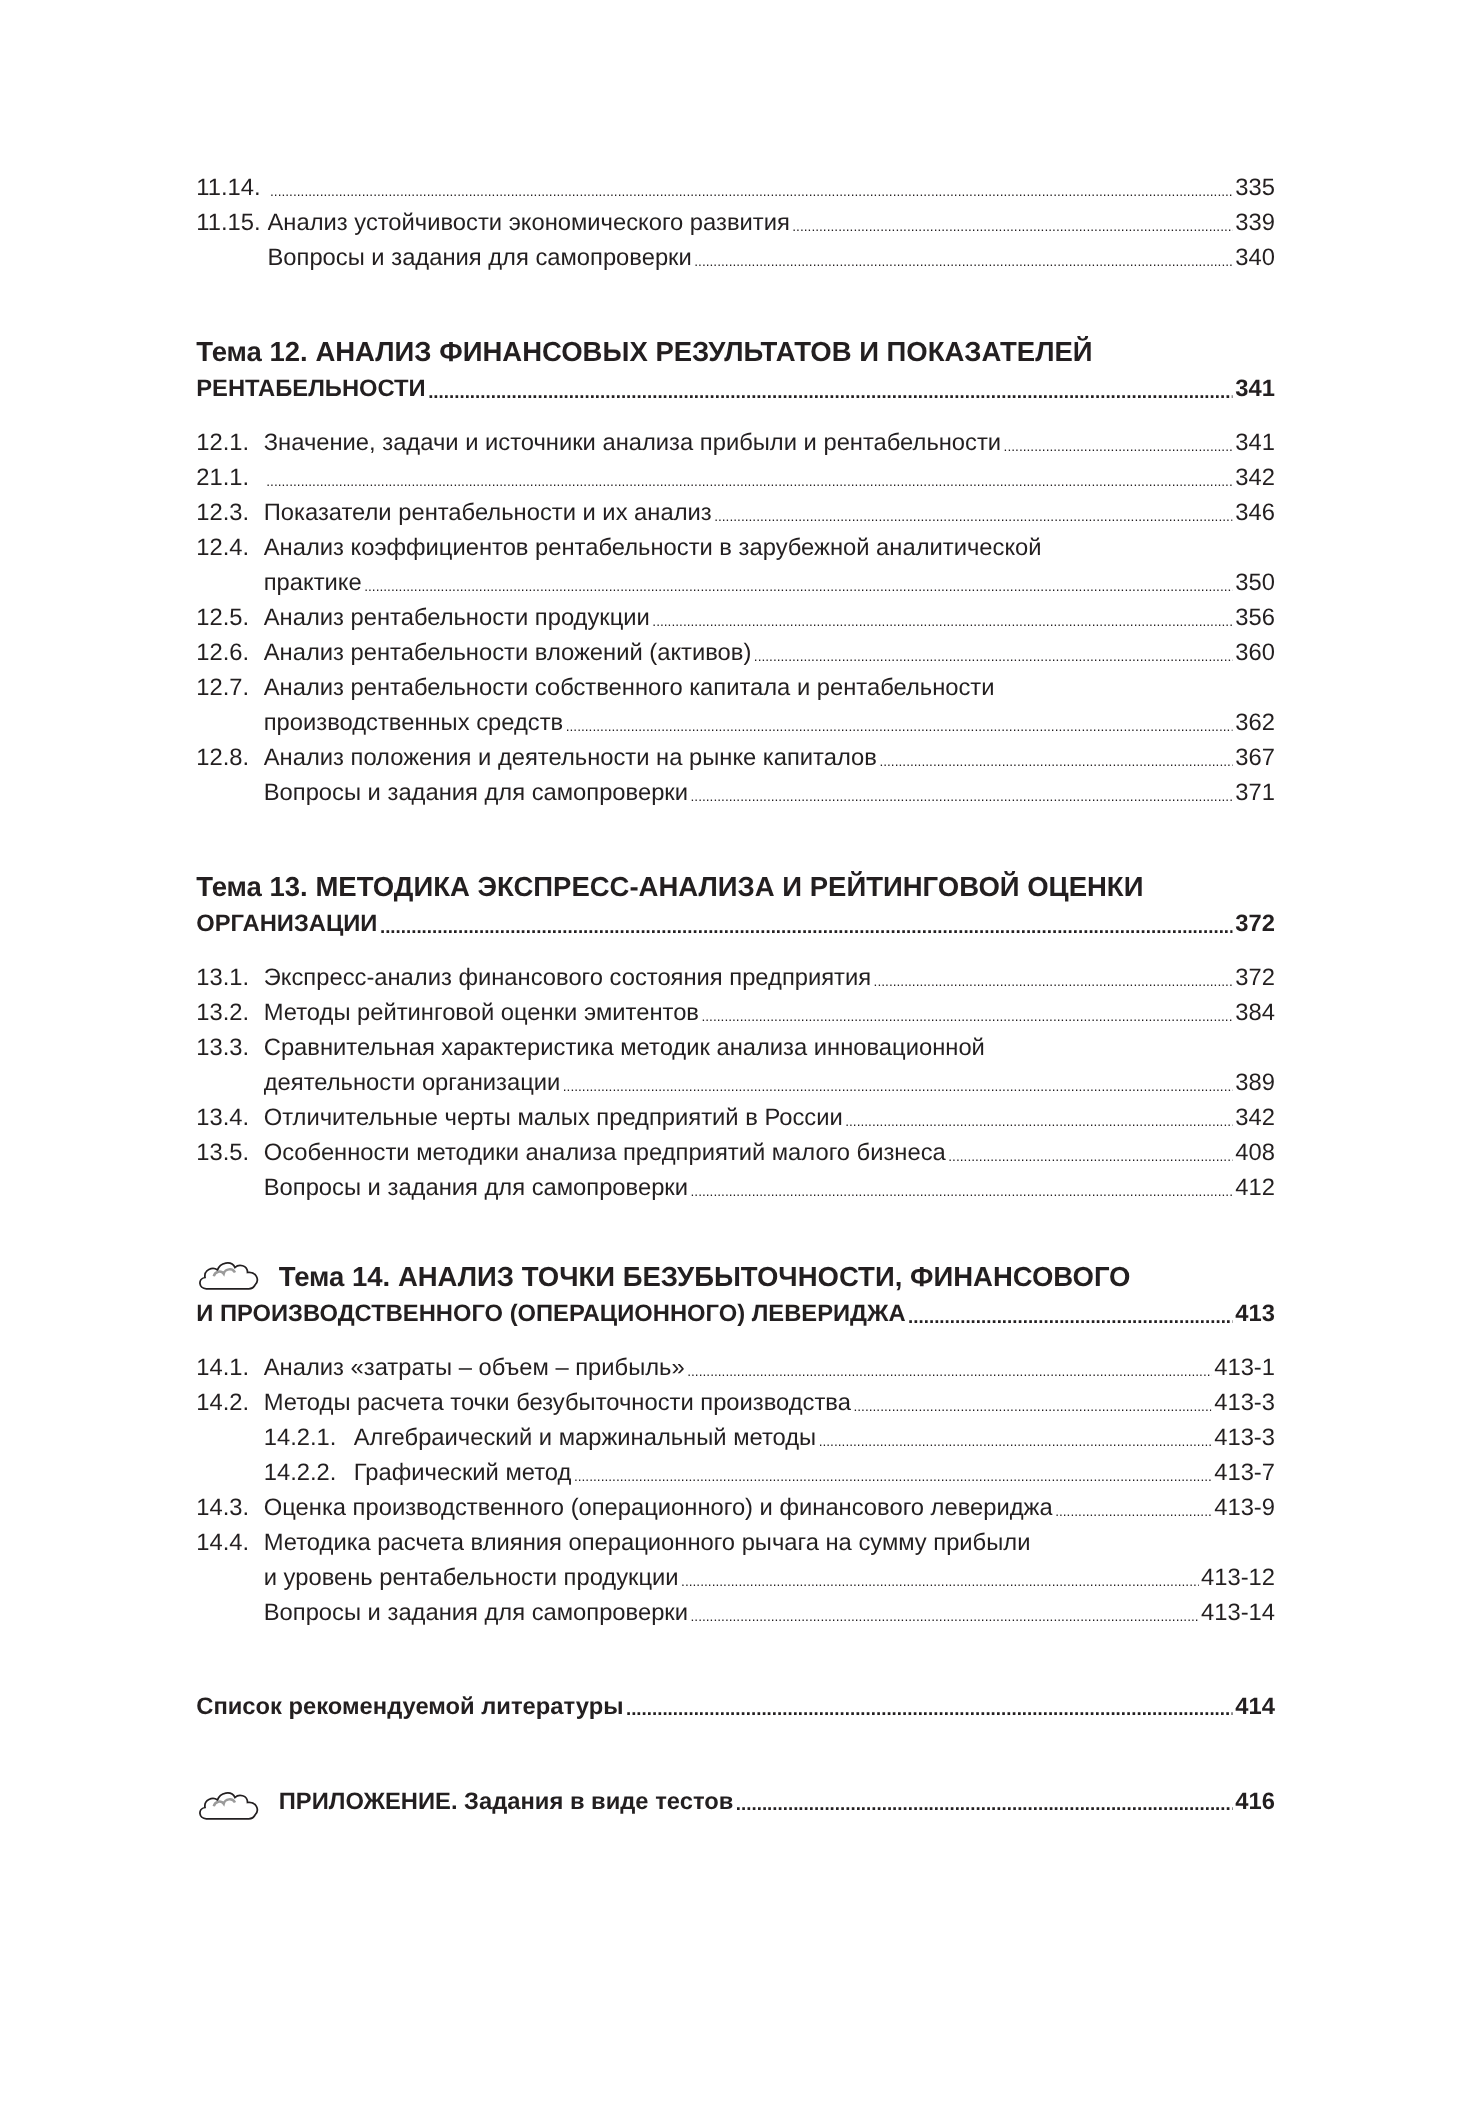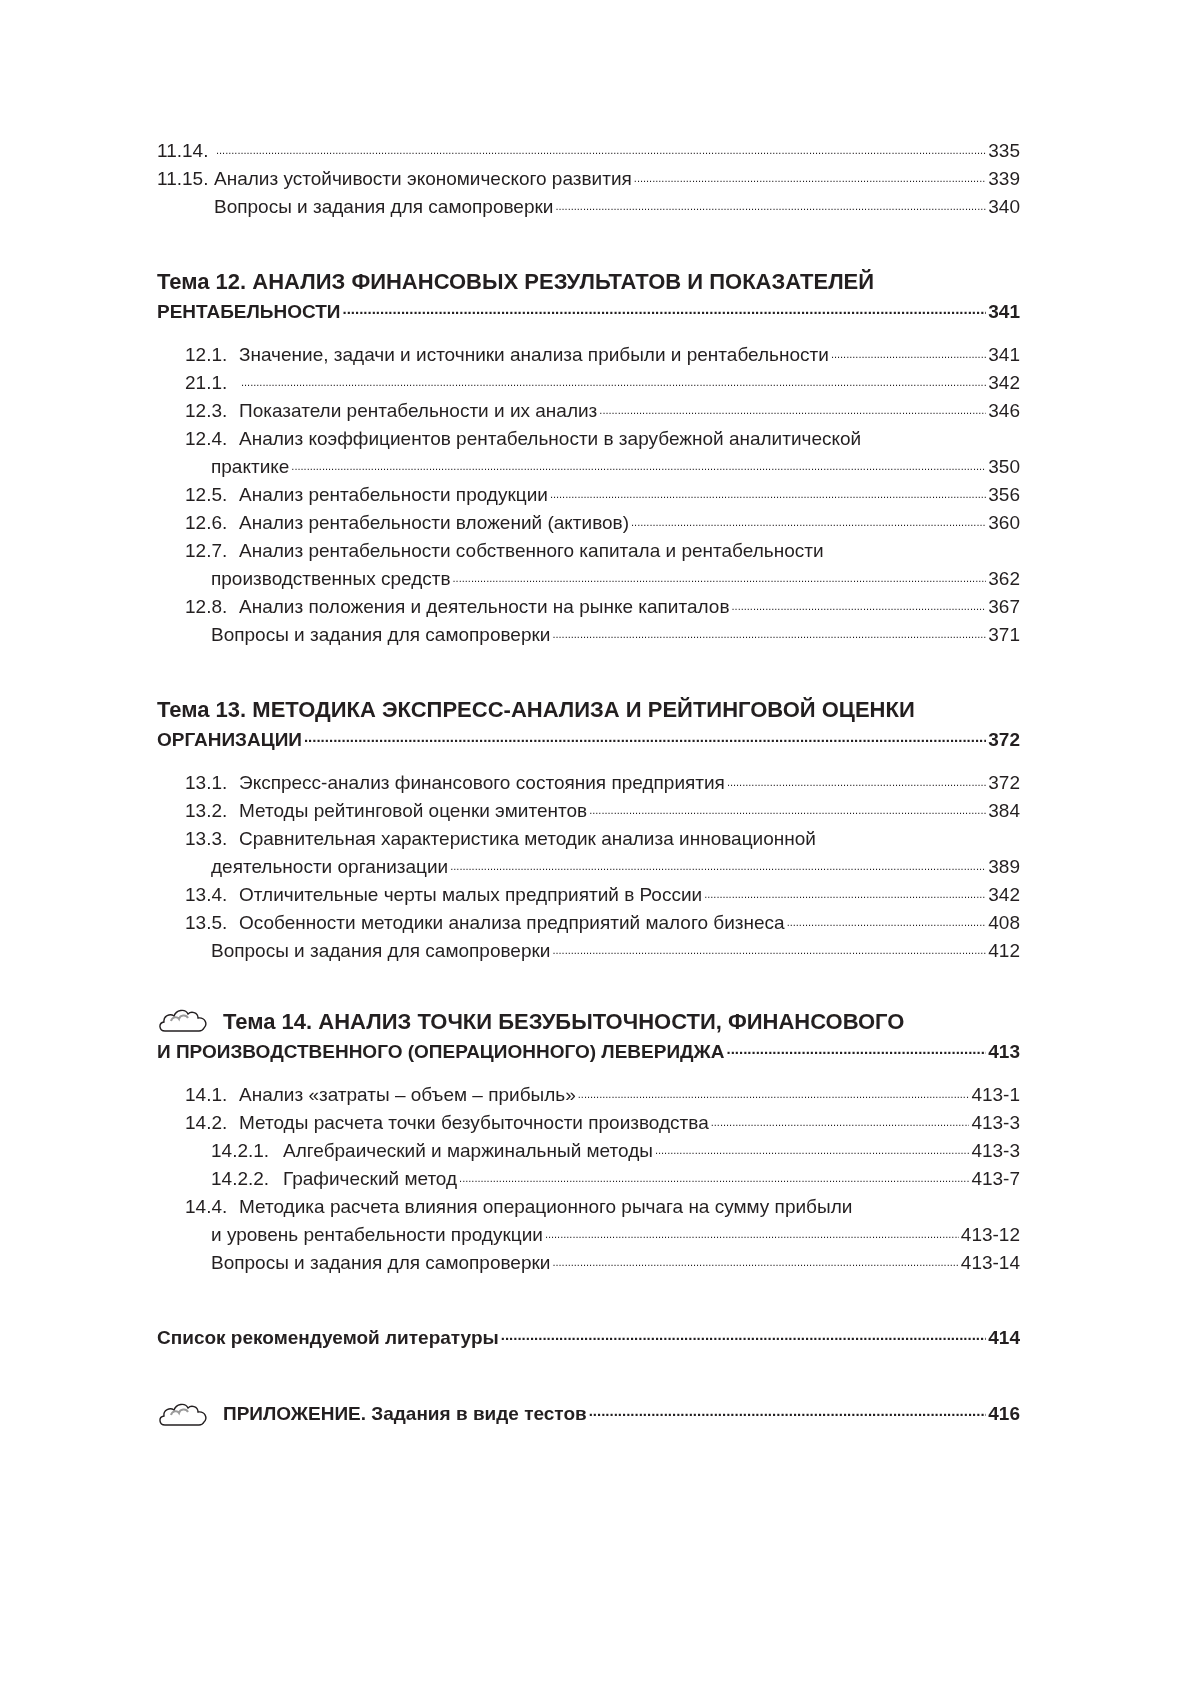--- a/index.html
+++ b/index.html
@@ -1,21 +1,21 @@
 <!DOCTYPE html>
 <html><head>
   <meta charset="utf-8">
   <style>
     html, body { margin: 0; padding: 0; background: #ffffff; }
     body { width: 1181px; height: 1693px; position: relative; overflow: hidden;
            font-family: "Liberation Sans", sans-serif; color: #231f20; }
     .page { position: absolute; left: 157px; top: 137px; width: 863px; }
-    .row { display: flex; align-items: center; font-size: 19px; line-height: 28px; height: 28px; white-space: nowrap; }
+    .row { display: flex; align-items: flex-end; font-size: 19px; line-height: 28px; height: 28px; white-space: nowrap; }
     .num { flex: 0 0 auto; }
-    .num.w1 { width: 54px; margin-left: 28px; }
+    .num.w1 { width: 54px; }
     .num.w2 { width: 57px; }
     .txt { flex: 0 1 auto; overflow: hidden; }
     .indent54 { padding-left: 54px; }
     .leader { flex: 1 1 auto; overflow: hidden; margin: 0 2px; position: relative; height: 1em; }
     .leader::after { content: "......................................................................................................................................................................................................................................................................................................";
                      position: absolute; left: 0; bottom: -3px; font-size: 11px; letter-spacing: 0px; white-space: nowrap; color: #231f20; }
     .pg { flex: 0 0 auto; text-align: right; }
     .head { font-weight: bold; font-size: 22px; line-height: 30px; margin-top: 24px; }
     .head .row { font-size: 19px; line-height: 30px; height: 30px; font-weight: bold; }
     .head .leader::after { font-size: 15px; bottom: -2px; }
@@ -205,20 +205,26 @@
     <span class="leader"></span>
     <span class="pg">413-3</span>
   </div>
   <div class="row indent54">
     <span class="num" style="width:72px">14.2.2.</span>
     <span class="txt">Графический метод</span>
     <span class="leader"></span>
     <span class="pg">413-7</span>
   </div>
   <div class="row">
+    <span class="num w1">14.3.</span>
+    <span class="txt">Оценка производственного (операционного) и финансового левериджа</span>
+    <span class="leader"></span>
+    <span class="pg">413-9</span>
+  </div>
+  <div class="row">
     <span class="num w1">14.4.</span>
     <span class="txt">Методика расчета влияния операционного рычага на сумму прибыли</span>
   </div>
   <div class="row indent54">
     <span class="txt">и уровень рентабельности продукции</span>
     <span class="leader"></span>
     <span class="pg">413-12</span>
   </div>
   <div class="row indent54">
     <span class="txt">Вопросы и задания для самопроверки</span>

